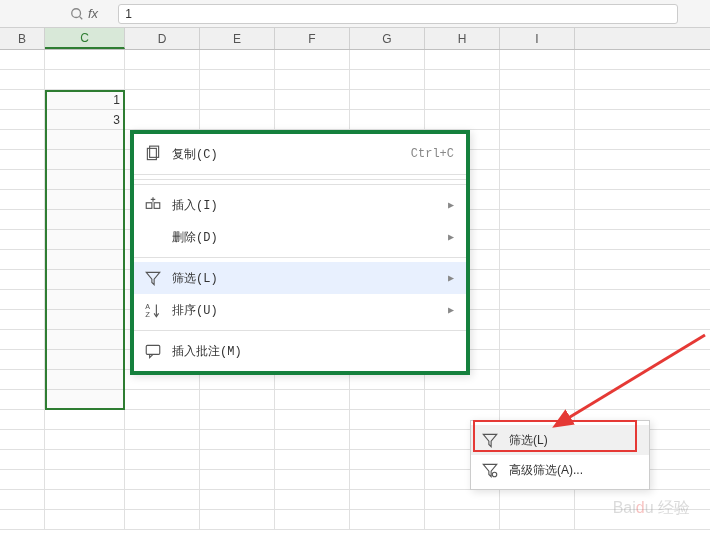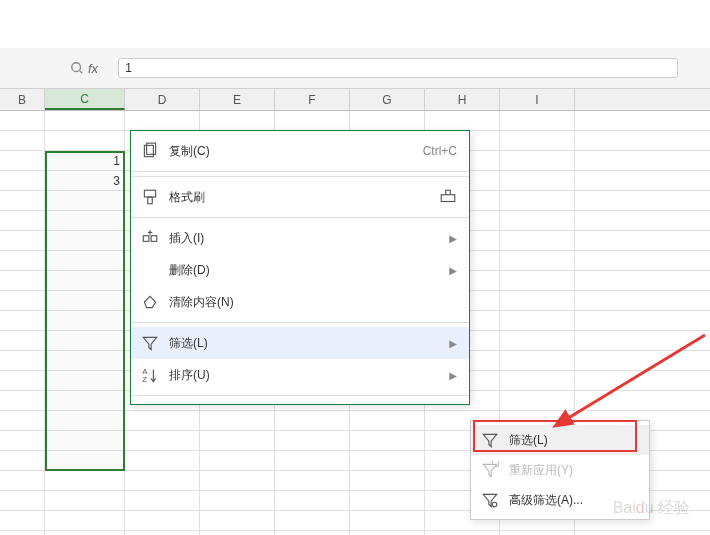--- a/index.html
+++ b/index.html
@@ -6,27 +6,26 @@
     body {
       font-family: "Microsoft YaHei", Arial, sans-serif;
       font-size: 12px;
       background: #fff;
       position: relative;
       width: 710px;
       height: 535px;
       overflow: hidden;
     }
     .formula-bar {
-      height: 41px;
+      height: 28px;
       display: flex;
       align-items: center;
       border-bottom: 1px solid #d0d0d0;
       background: #f5f5f5;
       padding-left: 70px;
-      margin-top: 48px;
     }
     .formula-bar .fx-area { display: flex; align-items: center; gap: 4px; }
     .formula-bar svg { width: 14px; height: 14px; }
     .formula-input {
       margin-left: 20px;
       border: 1px solid #ccc;
       border-radius: 3px;
       height: 20px;
       padding: 0 6px;
       font-size: 12px;
@@ -54,24 +53,25 @@
     .cell { border-right: 1px solid #e0e0e0; padding: 0 4px; display: flex; align-items: center; justify-content: flex-end; font-size: 12px; color: #333; background: #fff; }
     .selection-box {
       position: absolute;
       border: 2px solid #2e7d32;
       pointer-events: none;
       background: rgba(120,120,120,0.04);
     }
     .context-menu {
       position: absolute;
       background: #fff;
-      border: 1px solid #15803d;
+      border: 4px solid #15803d;
       box-shadow: 2px 2px 8px rgba(0,0,0,0.12);
       width: 340px;
       padding: 4px 0;
+      font-family: Liberation Mono, monospace;
     }
     .menu-item {
       height: 32px;
       display: flex;
       align-items: center;
       padding: 0 12px 0 10px;
       color: #333;
       gap: 10px;
       position: relative;
     }
@@ -387,64 +387,40 @@
           <rect x="3" y="3" width="8" height="10" fill="none" stroke="#555"></rect>
           <rect x="5" y="1" width="8" height="10" fill="none" stroke="#555"></rect>
         </svg>
       </span>
     <span>复制(C)</span>
     <span class="spacer"></span>
     <span class="shortcut">Ctrl+C</span>
   </div>
   <div class="menu-divider"></div>
   <div class="menu-divider"></div>
-  <div class="menu-item">
-    <span class="icon">
-        <svg viewBox="0 0 16 16">
-          <rect x="3" y="2" width="10" height="6" fill="none" stroke="#555"></rect>
-          <rect x="6" y="8" width="4" height="6" fill="none" stroke="#555"></rect>
-        </svg>
-      </span>
-    <span>格式刷</span>
-    <span class="spacer"></span>
-    <span class="icon">
-        <svg viewBox="0 0 16 16">
-          <rect x="2" y="6" width="12" height="6" fill="none" stroke="#555"></rect>
-          <path d="M6 6 L6 2 L10 2 L10 6" fill="none" stroke="#555"></path>
-        </svg>
-      </span>
-  </div>
   <div class="menu-divider"></div>
   <div class="menu-item">
     <span class="icon">
         <svg viewBox="0 0 16 16">
           <rect x="2" y="6" width="5" height="5" fill="none" stroke="#555"></rect>
           <rect x="9" y="6" width="5" height="5" fill="none" stroke="#555"></rect>
           <line x1="6" y1="3" x2="10" y2="3" stroke="#555"></line>
           <line x1="8" y1="1" x2="8" y2="5" stroke="#555"></line>
         </svg>
       </span>
     <span>插入(I)</span>
     <span class="spacer"></span>
     <span class="menu-arrow">▶</span>
   </div>
   <div class="menu-item">
     <span class="icon"></span>
     <span>删除(D)</span>
     <span class="spacer"></span>
     <span class="menu-arrow">▶</span>
   </div>
-  <div class="menu-item">
-    <span class="icon">
-        <svg viewBox="0 0 16 16">
-          <path d="M3 8 L8 3 L13 8 L10 13 L5 13 Z" fill="none" stroke="#555"></path>
-        </svg>
-      </span>
-    <span>清除内容(N)</span>
-  </div>
   <div class="menu-divider"></div>
   <div class="menu-item" style="background:#e8f0fe;">
     <span class="icon">
         <svg viewBox="0 0 16 16">
           <path d="M2 3 L14 3 L9 9 L9 14 L7 12 L7 9 Z" fill="none" stroke="#555"></path>
         </svg>
       </span>
     <span>筛选(L)</span>
     <span class="spacer"></span>
     <span class="menu-arrow">▶</span>
@@ -456,39 +432,39 @@
           <text x="1" y="14" font-size="7" fill="#555">Z</text>
           <line x1="11" y1="3" x2="11" y2="13" stroke="#555"></line>
           <path d="M9 11 L11 14 L13 11" fill="none" stroke="#555"></path>
         </svg>
       </span>
     <span>排序(U)</span>
     <span class="spacer"></span>
     <span class="menu-arrow">▶</span>
   </div>
   <div class="menu-divider"></div>
+  <div class="menu-item">
+    <span class="icon">
+        <svg viewBox="0 0 16 16">
+          <rect x="2" y="3" width="12" height="8" rx="1" fill="none" stroke="#555"></rect>
+          <path d="M5 11 L5 14 L8 11" fill="none" stroke="#555"></path>
+        </svg>
+      </span>
+    <span>插入批注(M)</span>
+  </div>
 </div>
 
 <div class="submenu" style="left:470px; top:420px;">
   <div class="menu-item" style="background:#f0f0f0;">
     <span class="icon">
         <svg viewBox="0 0 16 16">
           <path d="M2 3 L14 3 L9 9 L9 14 L7 12 L7 9 Z" fill="none" stroke="#555"></path>
         </svg>
       </span>
     <span>筛选(L)</span>
-  </div>
-  <div class="menu-item disabled">
-    <span class="icon">
-        <svg viewBox="0 0 16 16">
-          <path d="M2 3 L14 3 L9 9 L9 14 L7 12 L7 9 Z" fill="none" stroke="#bbb"></path>
-          <path d="M10 2 A3 3 0 1 1 13 5" fill="none" stroke="#bbb"></path>
-        </svg>
-      </span>
-    <span>重新应用(Y)</span>
   </div>
   <div class="menu-item">
     <span class="icon">
         <svg viewBox="0 0 16 16">
           <path d="M2 3 L14 3 L9 9 L9 14 L7 12 L7 9 Z" fill="none" stroke="#555"></path>
           <circle cx="12" cy="12" r="2" fill="none" stroke="#555"></circle>
         </svg>
       </span>
     <span>高级筛选(A)...</span>
   </div>

